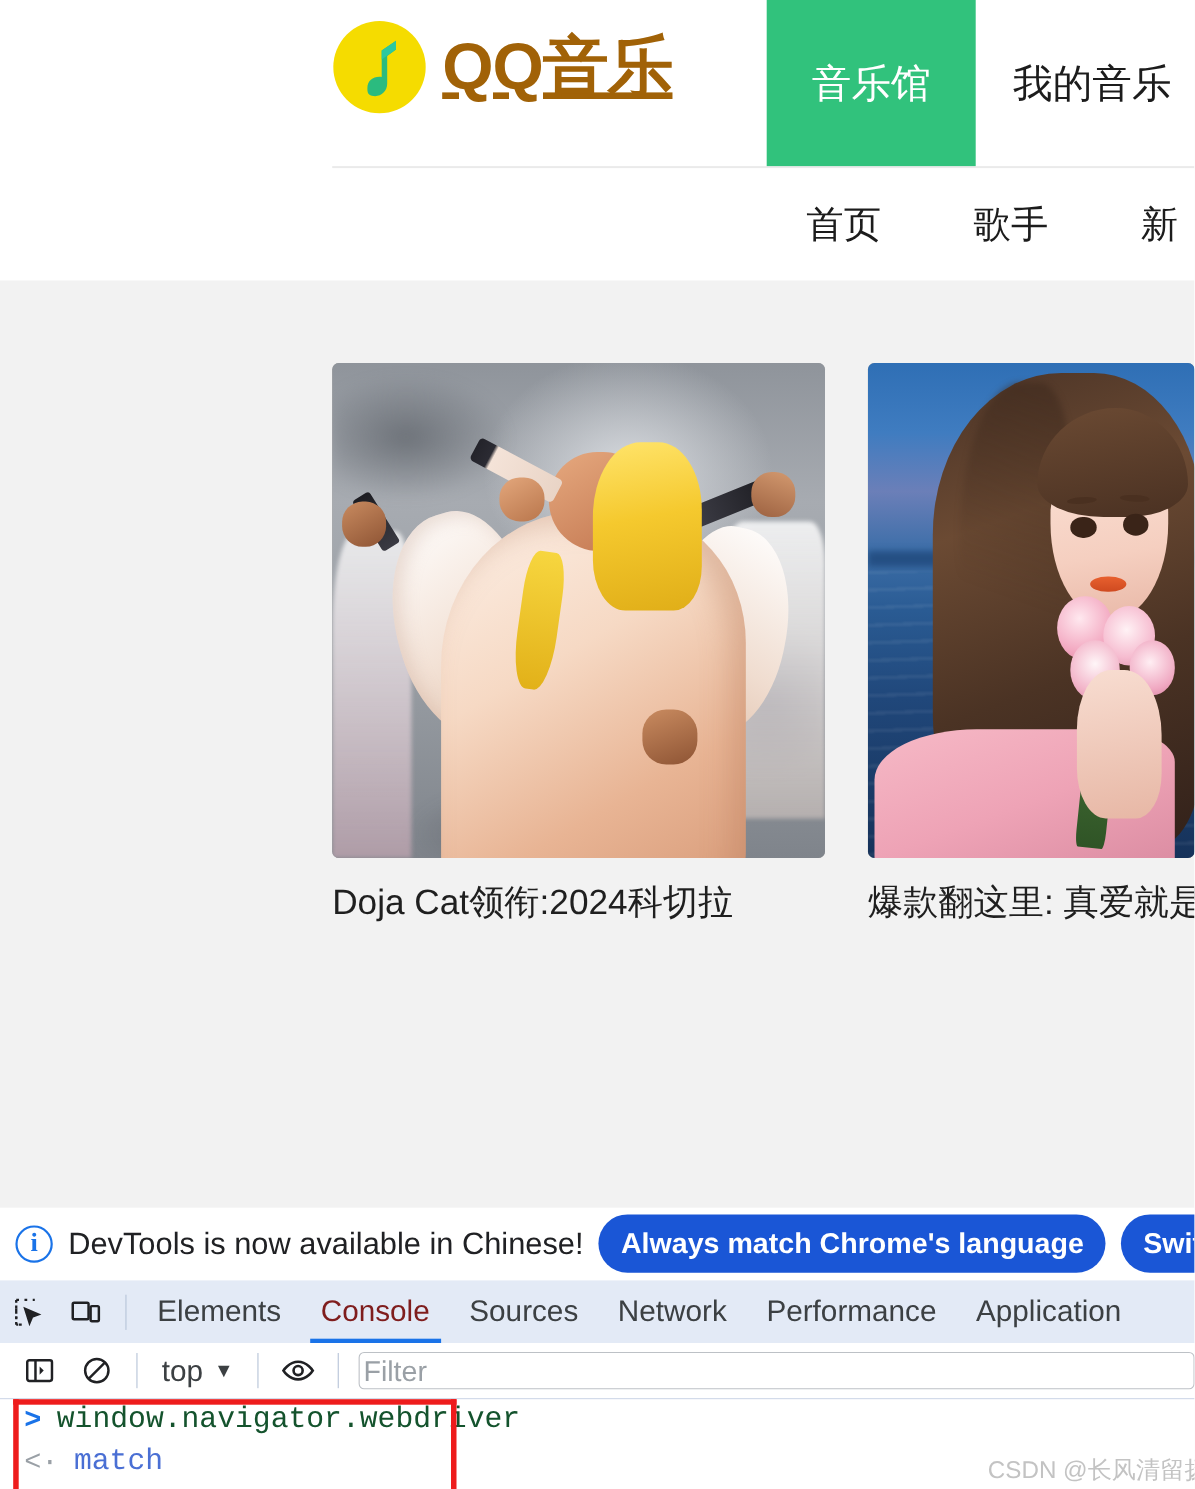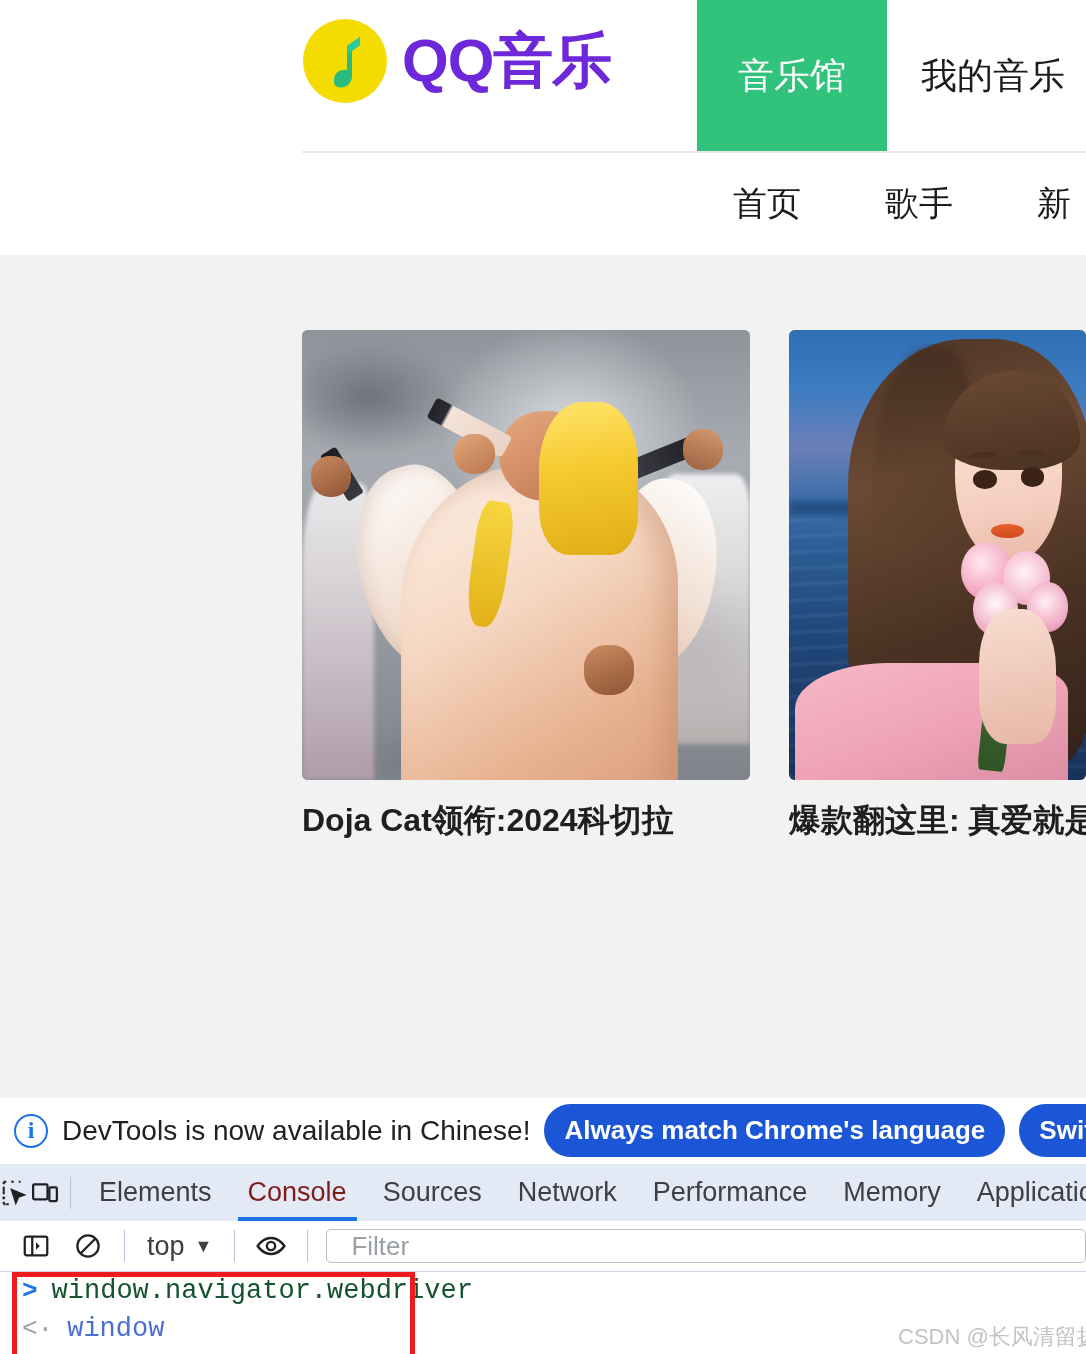--- a/index.html
+++ b/index.html
@@ -10,21 +10,21 @@
     background:#ffffff;
   }
   #root { position:relative; width:1086px; height:1354px; }
 
   
   .page { position:absolute; left:0; top:0; width:1086px; height:1100px; background:#ffffff; overflow:hidden; }
 
   .site-header { position:absolute; left:0; top:0; width:1086px; height:152px; background:#ffffff; }
   .logo-wrap { position:absolute; left:302px; top:18px; display:flex; align-items:center; gap:14px; }
   .logo-mark { width:86px; height:86px; position:relative; }
-  .logo-text { font-size:60px; font-weight:700; letter-spacing:-1px; color:#6d28d9; line-height:1; white-space:nowrap; }
+  .logo-text { font-size:60px; font-weight:700; letter-spacing:-1px; color:#a16207; line-height:1; white-space:nowrap;text-decoration:underline; }
 
   .top-tabs { position:absolute; left:697px; top:0; height:152px; display:flex; }
   .top-tab {
     height:152px; display:flex; align-items:center; justify-content:center;
     font-size:36px; color:#1c1c1c; padding:0 34px; white-space:nowrap; cursor:pointer;
   }
   .top-tab.active { background:#31c27c; color:#ffffff; width:190px; padding:16px; }
 
   .header-rule { position:absolute; left:302px; top:151px; width:784px; height:2px; background:#eaeaea; }
 
@@ -40,21 +40,21 @@
   .section-title {
     position:absolute; left:920px; top:484px; font-size:33px; color:#31c27c;
     font-weight:400; white-space:nowrap;
   }
 
   .cards { position:absolute; left:0; top:330px; width:1086px; height:520px; }
   .card { position:absolute; }
   .card-img { border-radius:6px; overflow:hidden; position:relative; background:#999; }
   .card-title {
     margin-top:22px; font-size:32px; color:#1f1f1f; white-space:nowrap;
-    overflow:hidden; line-height:1.15;font-weight:bold;
+    overflow:hidden; line-height:1.15;
   }
 
   .card1 { left:302px; top:0; width:448px; }
   .card1 .card-img { width:448px; height:450px; }
   .card2 { left:789px; top:0; width:297px; }
   .card2 .card-img { width:297px; height:450px; }
 
   
   .photo1 {
     width:100%; height:100%;
@@ -260,21 +260,21 @@
     background:#ffffff; display:flex; align-items:center; gap:0; padding-left:10px;
   }
   .ctx-select {
     display:flex; align-items:center; gap:10px; font-size:27px; color:#3c4043;
     padding:0 12px; cursor:pointer;
   }
   .caret { font-size:18px; color:#3c4043; }
   .filter-input {
     flex:1 1 auto; height:34px; margin-left:8px; margin-right:0;
     border:1px solid #bdc1c6; border-radius:5px; background:#ffffff;
-    font-size:26px; color:#0f766e; padding:0 24px;
+    font-size:26px; color:#0f766e; padding:0 3px;
     font-family:"Liberation Sans", sans-serif; outline:none;
   }
   .filter-input::placeholder { color:#9aa0a6; }
 
   .dt-console-body {
     position:absolute; left:0; top:173px; width:1086px; height:83px;
     background:#ffffff; border-top:1px solid #cfd8e8;
   }
   .console-line {
     display:flex; align-items:center; gap:14px; padding-left:22px; height:38px;
@@ -433,23 +433,20 @@
       <div class="dt-tab">
         <span>Sources</span>
       </div>
       <div class="dt-tab">
         <span>Network</span>
       </div>
       <div class="dt-tab">
         <span>Performance</span>
       </div>
       <div class="dt-tab">
-        <span>Memory</span>
-      </div>
-      <div class="dt-tab">
         <span>Application</span>
       </div>
     </div>
 
     <div class="dt-console-toolbar">
       <div class="dt-icon-btn">
         <svg width="30" height="30" viewBox="0 0 24 24" fill="none" stroke="#202124" stroke-width="1.8">
           <rect x="3" y="4.5" width="18" height="15" rx="1.5"></rect>
           <line x1="9" y1="4.5" x2="9" y2="19.5"></line>
           <path d="M12 9l3 3-3 3" fill="#202124" stroke="none"></path>
@@ -477,21 +474,21 @@
       <input class="filter-input" type="text" placeholder="Filter" style="">
     </div>
 
     <div class="dt-console-body">
       <div class="console-line">
         <span class="prompt-arrow">&gt;</span>
         <span class="console-input-text">window.navigator.webdriver</span>
       </div>
       <div class="console-line">
         <span class="result-arrow">&lt;·</span>
-        <span class="console-result-text">window</span>
+        <span class="console-result-text">match</span>
       </div>
     </div>
   </div>
 
   <div class="red-box"></div>
 
   <div class="watermark">CSDN @长风清留扬</div>
 
 </div>
 

